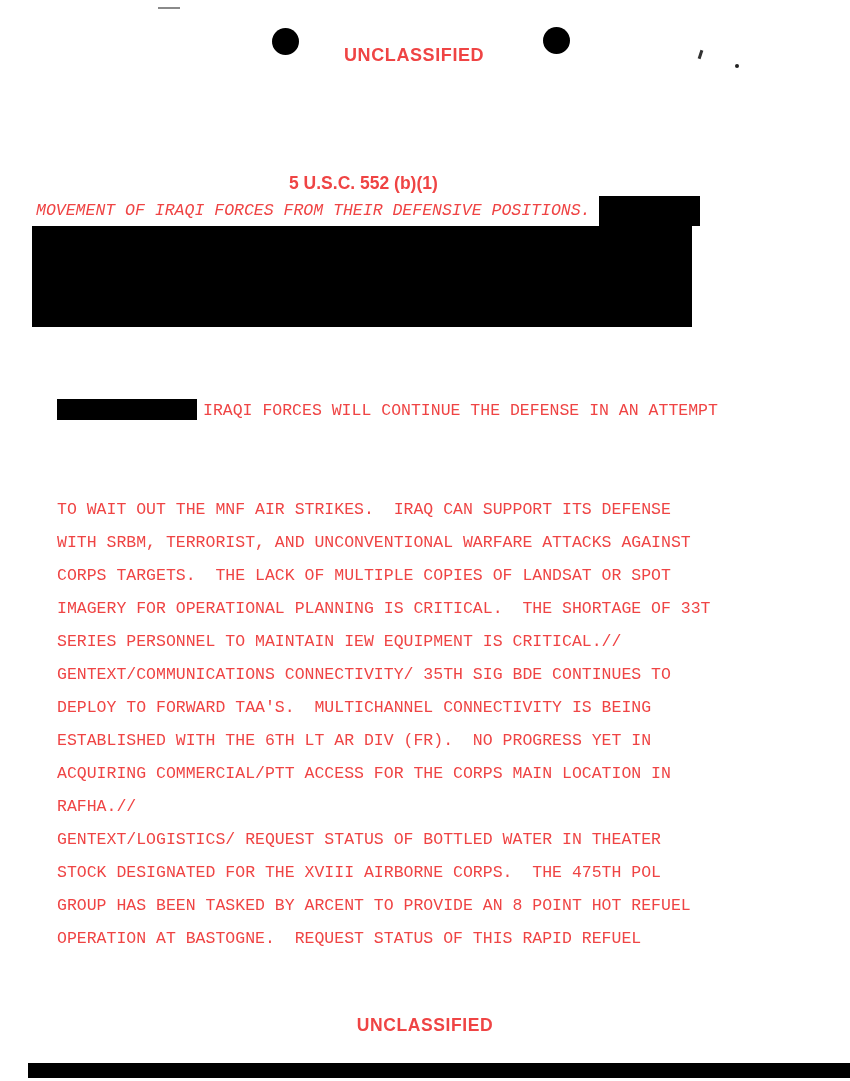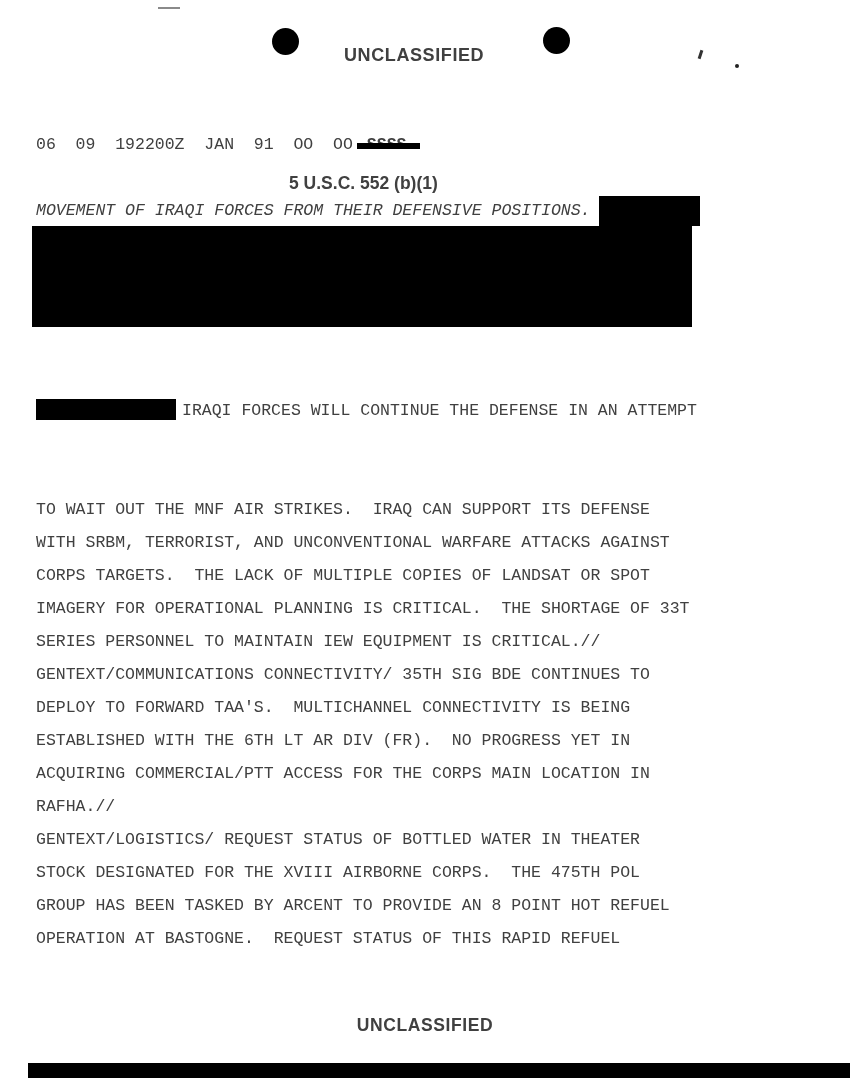--- a/index.html
+++ b/index.html
@@ -8,21 +8,21 @@
     background: #e8e8e8;
   }
   .page {
     position: relative;
     width: 850px;
     height: 1081px;
     margin: 0 auto;
     background: #ffffff;
     overflow: hidden;
     font-family: "Liberation Mono", "DejaVu Sans Mono", monospace;
-    color: #404040;
+    color: #ef4444;
   }
   .sans { font-family: "Liberation Sans", "DejaVu Sans", sans-serif; }
 
   
   .punch {
     position: absolute;
     width: 27px;
     height: 27px;
     border-radius: 50%;
     background: #000;
@@ -90,21 +90,21 @@
   .redaction.big-block   { left: 32px;  top: 226px; width: 660px; height: 101px; }
 
   .body-text {
     position: absolute;
     left: 36px;
     top: 328px;
     font-size: 16.5px;
     line-height: 33px;
     white-space: pre;
   }
-  .line { white-space: pre; }
+  .line { white-space: pre; margin-left: 21px; }
   .inline-redaction {
     display: inline-block;
     width: 140px;
     height: 21px;
     background: #000;
     vertical-align: text-bottom;
     margin-right: 6px;
   }
 
   .footer-class {
@@ -140,21 +140,20 @@
 
   <div class="artifact dash-top"></div>
   <div class="artifact tick-right"></div>
   <div class="artifact dot-right"></div>
 
   <div class="punch left"></div>
   <div class="punch right"></div>
 
   <div class="header-class sans">UNCLASSIFIED</div>
 
-  <div class="dtg-line"><span>06  09  192200Z  JAN  91  OO  OO</span><span class="struck">SSSS</span></div>
 
   <div class="foia-stamp sans">5 U.S.C. 552 (b)(1)</div>
 
   <div class="subject-line">MOVEMENT OF IRAQI FORCES FROM THEIR DEFENSIVE POSITIONS.</div>
 
   <div class="redaction small-right"></div>
   <div class="redaction big-block"></div>
 
   <div class="body-text">
     <div class="line"><span class="inline-redaction"></span><span>IRAQI FORCES WILL CONTINUE THE DEFENSE IN AN ATTEMPT</span></div>

